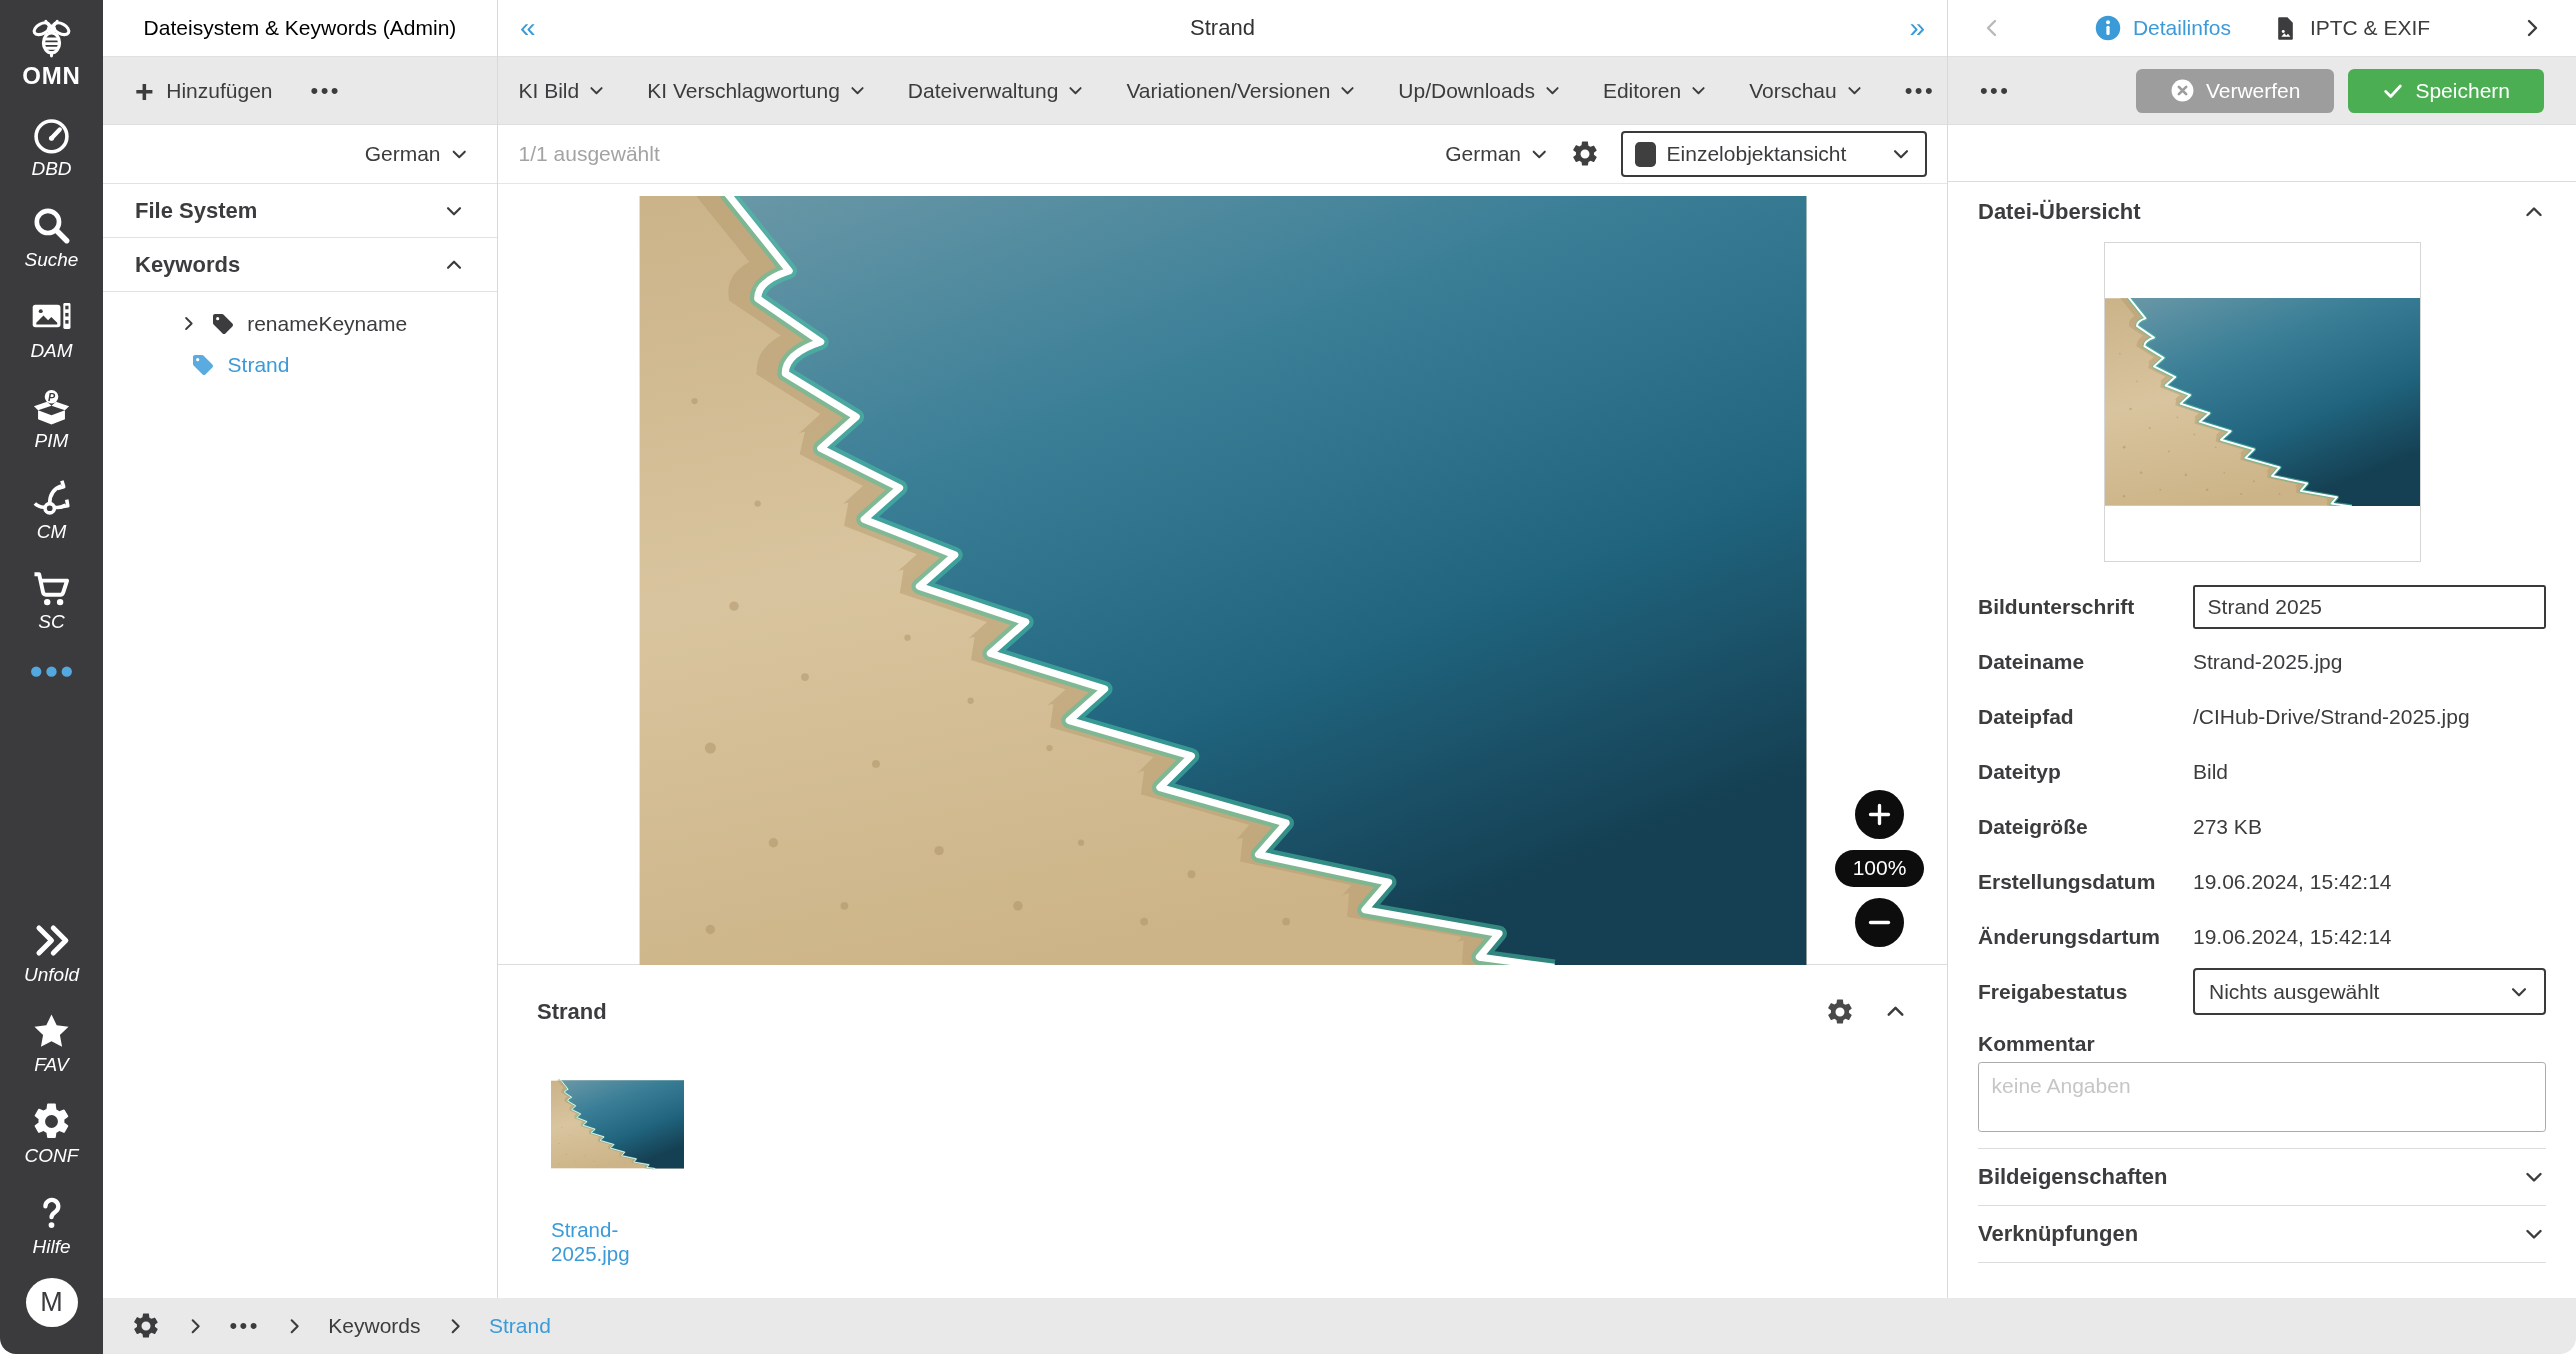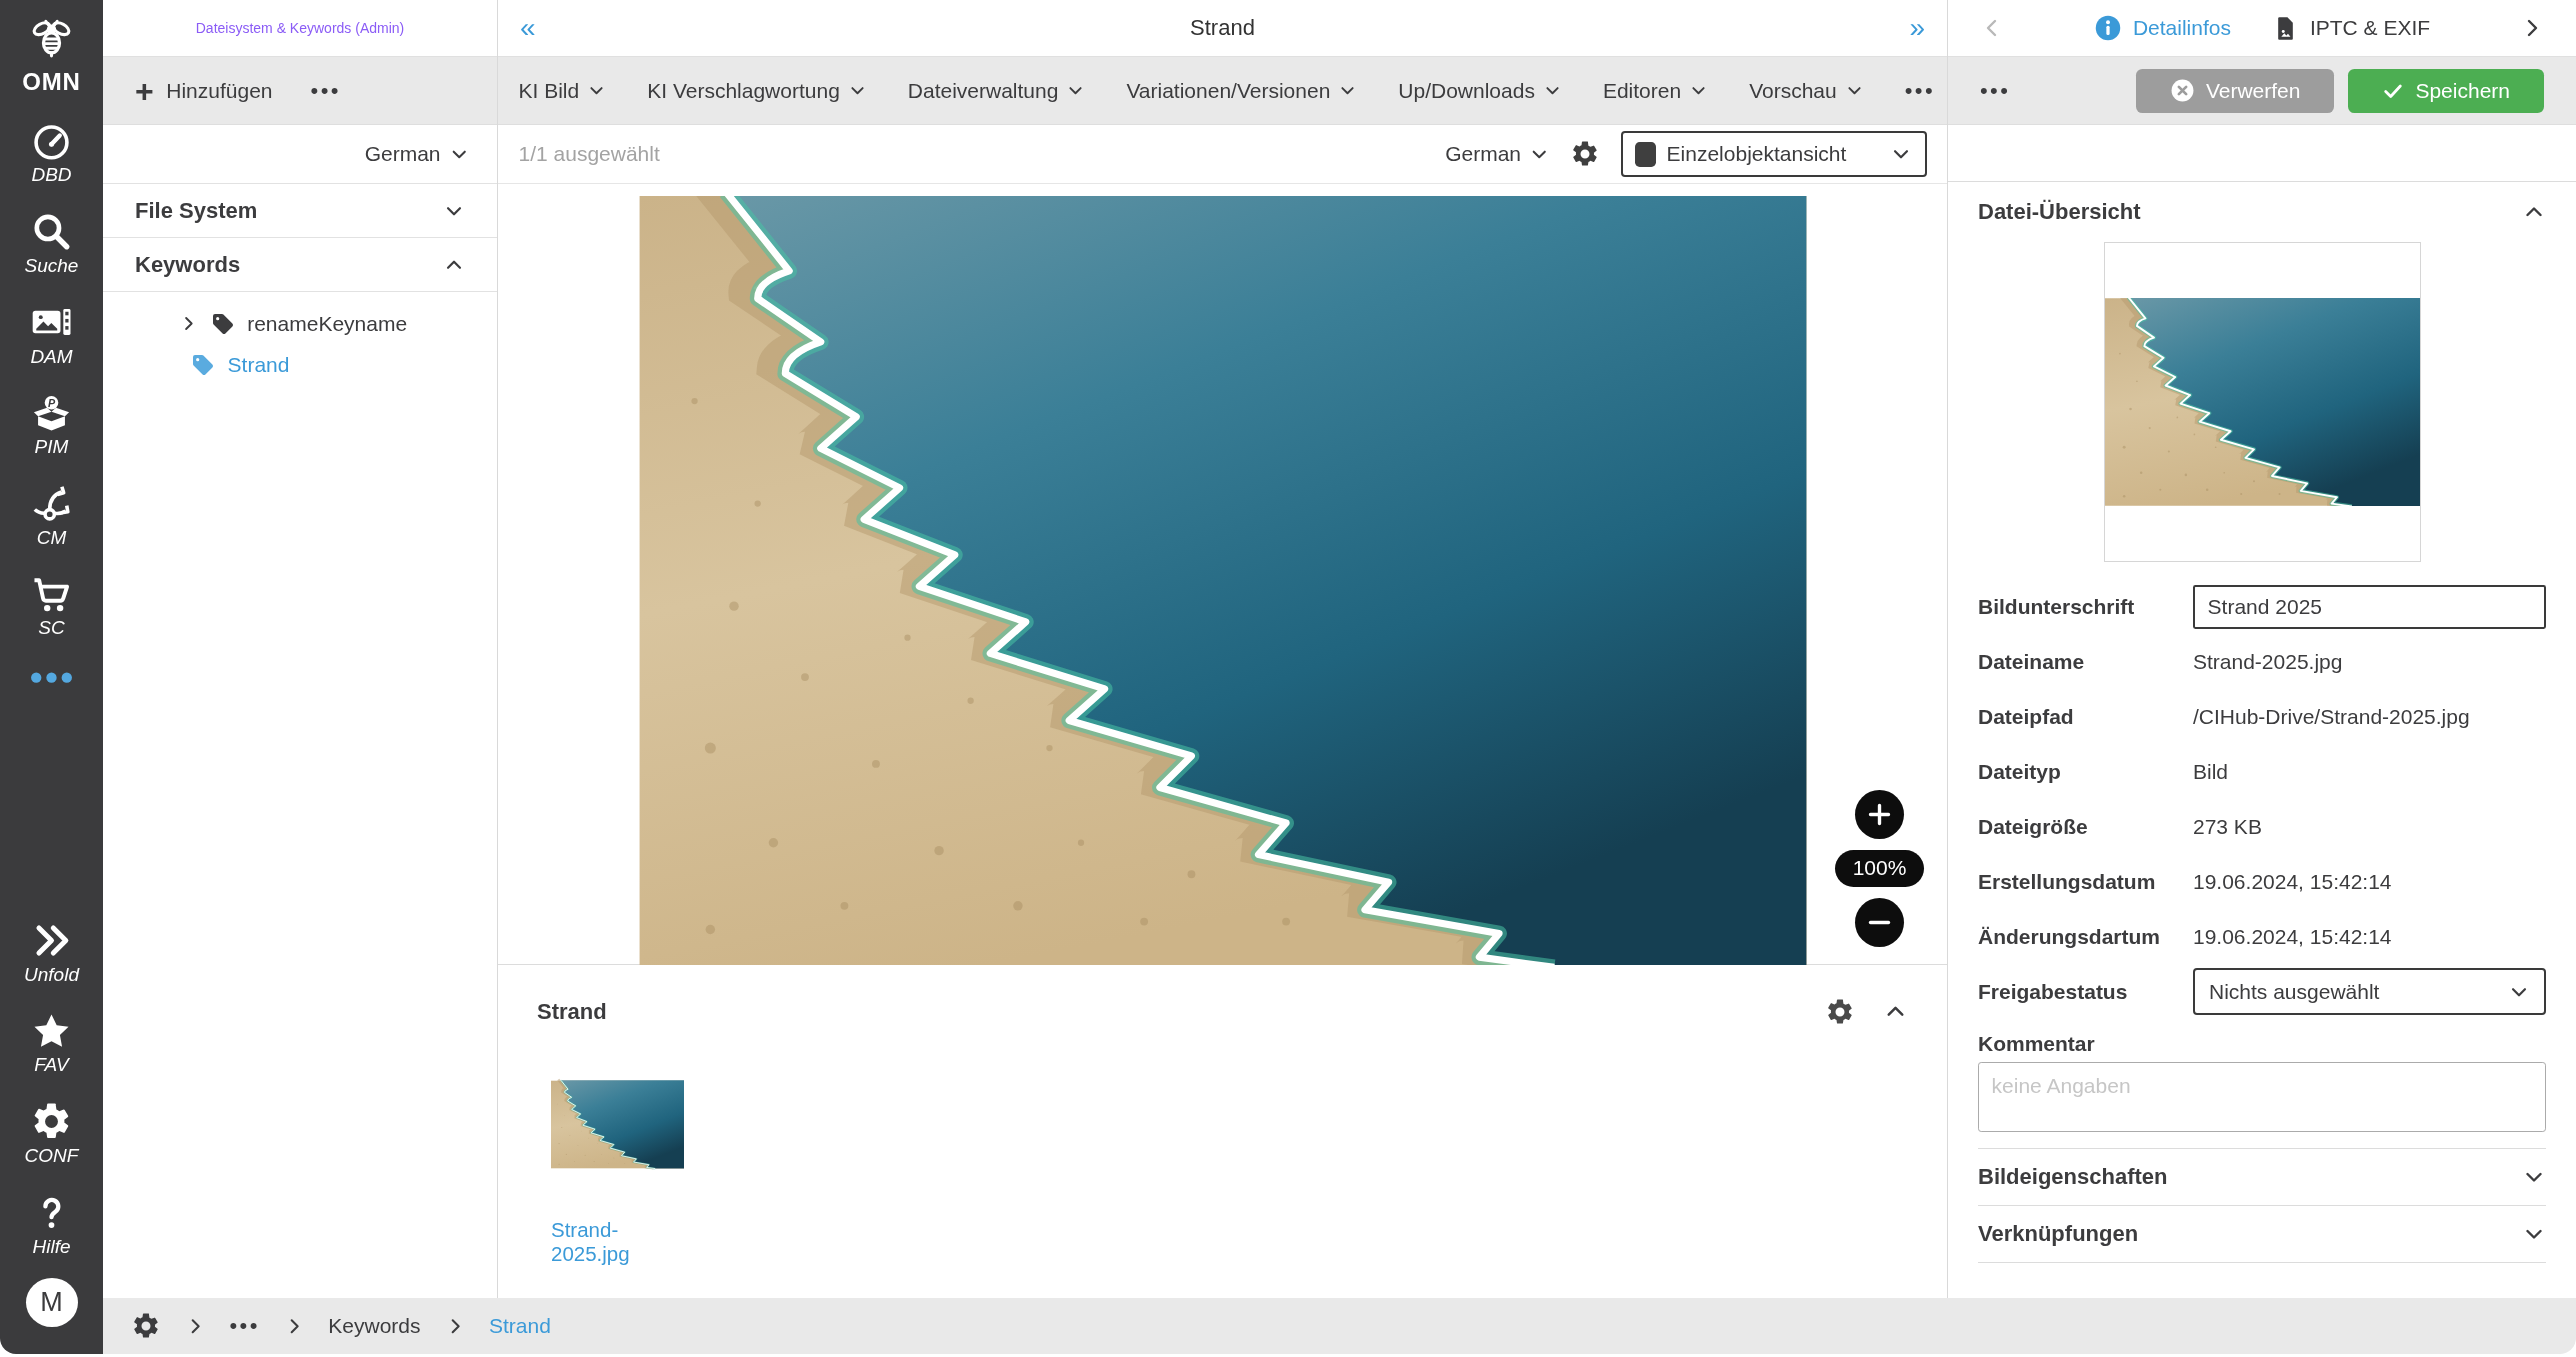--- a/index.html
+++ b/index.html
@@ -8,21 +8,21 @@
     width: 2576px; height: 1357px;
     font-family: "Liberation Sans", "DejaVu Sans", sans-serif;
     font-size: 21px; color: #3c3c3e; overflow: hidden;
   }
   .app { width:2576px; height:1354px; display:flex; background:#fff;
          border-radius:0 0 16px 16px; overflow:hidden; }
 
   
   .sidebar { width:103px; background:#3b3b3d; color:#fff; flex:0 0 103px;
              display:flex; flex-direction:column; align-items:center; }
-  .side-logo { margin-top:12.6px; display:flex; flex-direction:column; align-items:center;gap:6px; }
+  .side-logo { margin-top:12.6px; display:flex; flex-direction:column; align-items:center; }
   .side-logo svg { width:49px; height:46px; }
   .side-logo .lbl { font-weight:bold; font-size:24px; margin-top:3.2px; letter-spacing:0.8px;}
   .side-item { margin-top:24px; display:flex; flex-direction:column; align-items:center; cursor:pointer;font-style:italic; }
   .side-item svg { width:43px; height:43px; }
   .side-item .lbl { font-size:19px; margin-top:1.6px; color:#fff; }
   .side-dots { margin-top:30px; }
   .side-dots svg { width:47px; height:17.4px; }
   .grow { flex:1 1 auto; }
   .avatar { width:52px; height:49px; background:#fff; color:#3b3b3d; border-radius:50%;
             display:flex; align-items:center; justify-content:center; font-size:27px;
@@ -35,21 +35,21 @@
   .p-toolbar { height:68px; background:#e9e9e9; display:flex; align-items:center;
                flex:0 0 68px; border-bottom:0.8px solid #dedede; }
   svg.ic { display:block; }
   .bold { font-weight:bold; }
   .blue { color:#3b9ad8; }
   .divider { border-bottom:0.8px solid #dcdcdc; }
 
   
   .left-panel { width:395px; flex:0 0 395px; border-right:0.8px solid #d9d9d9; }
   .left-panel .p-header { justify-content:center; }
-  .lp-title { font-size:14px; color:#8b5cf6; }
+  .lp-title { font-size:21px; color:#000000; }
   .lp-toolbar { padding-left:32px; gap:11px; }
   .add-btn { display:flex; align-items:center; gap:12.6px; cursor:pointer; }
   .plus-glyph { font-size:32px; font-weight:bold; color:#3c3c3e; line-height:1; }
   .dots-text { font-size:22px; letter-spacing:2.4px; color:#3c3c3e; margin-left:27px; cursor:pointer;}
   .lang-row { height:59px; display:flex; align-items:center; justify-content:flex-end;
               padding-right:28px; gap:8px; border-bottom:0.8px solid #e2e2e2; flex:0 0 59px;}
   .sec-row { height:54px; display:flex; align-items:center; padding:0 32px;
              border-bottom:0.8px solid #e2e2e2; flex:0 0 54px; cursor:pointer;}
   .sec-row .t { font-weight:bold; font-size:22px; flex:1; }
   .tree { padding-top:11px; }

